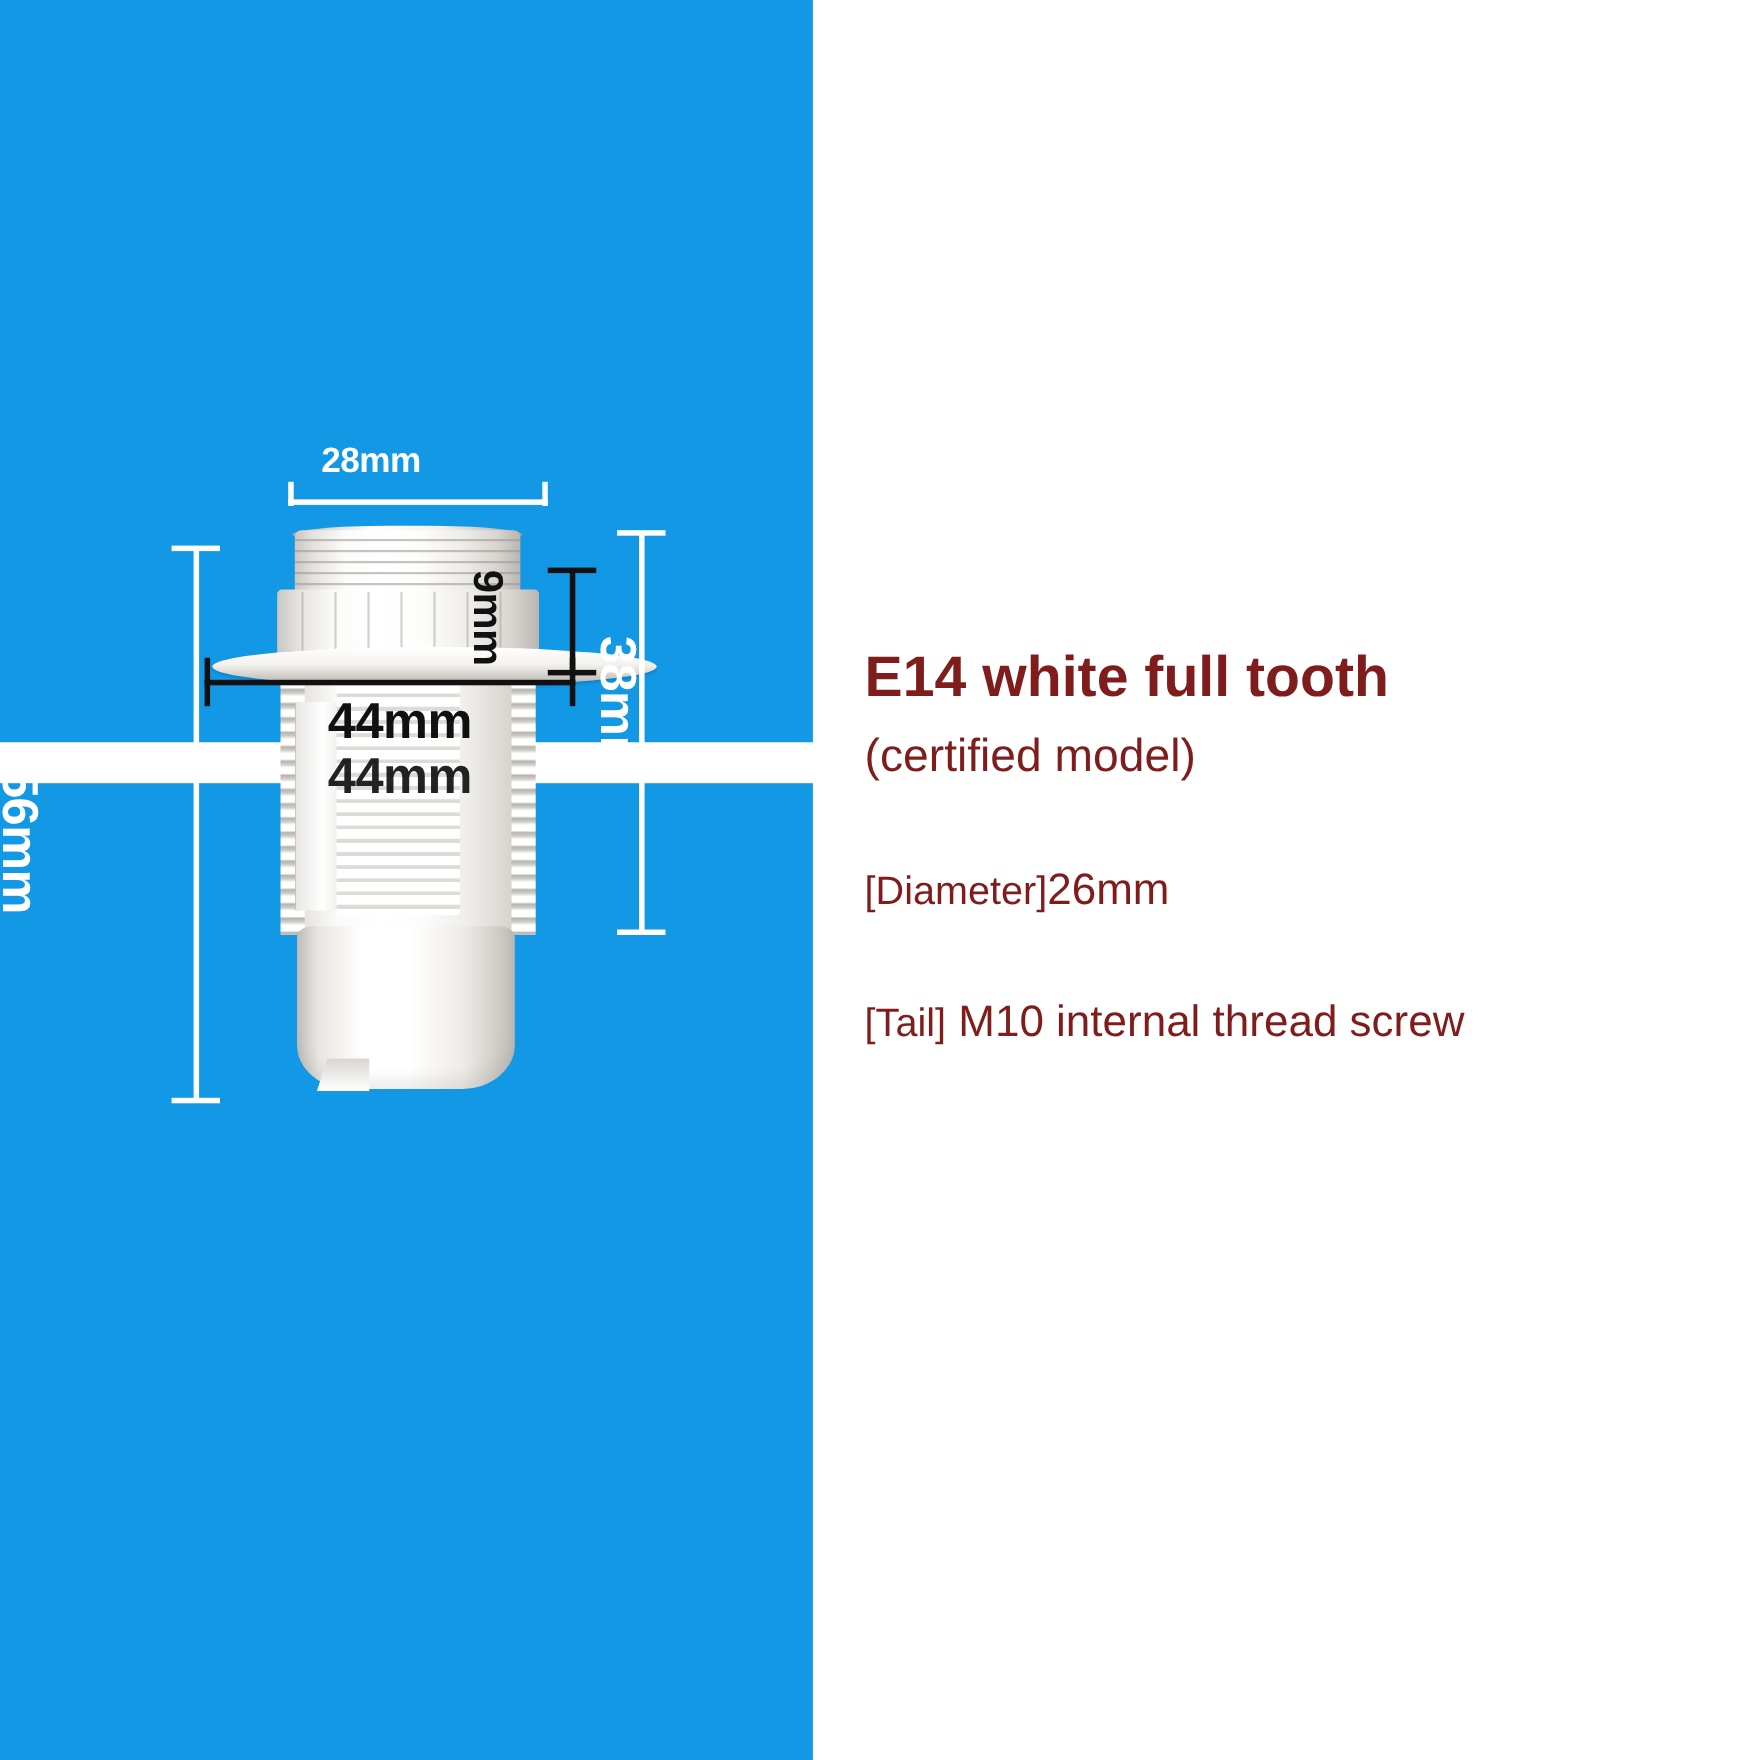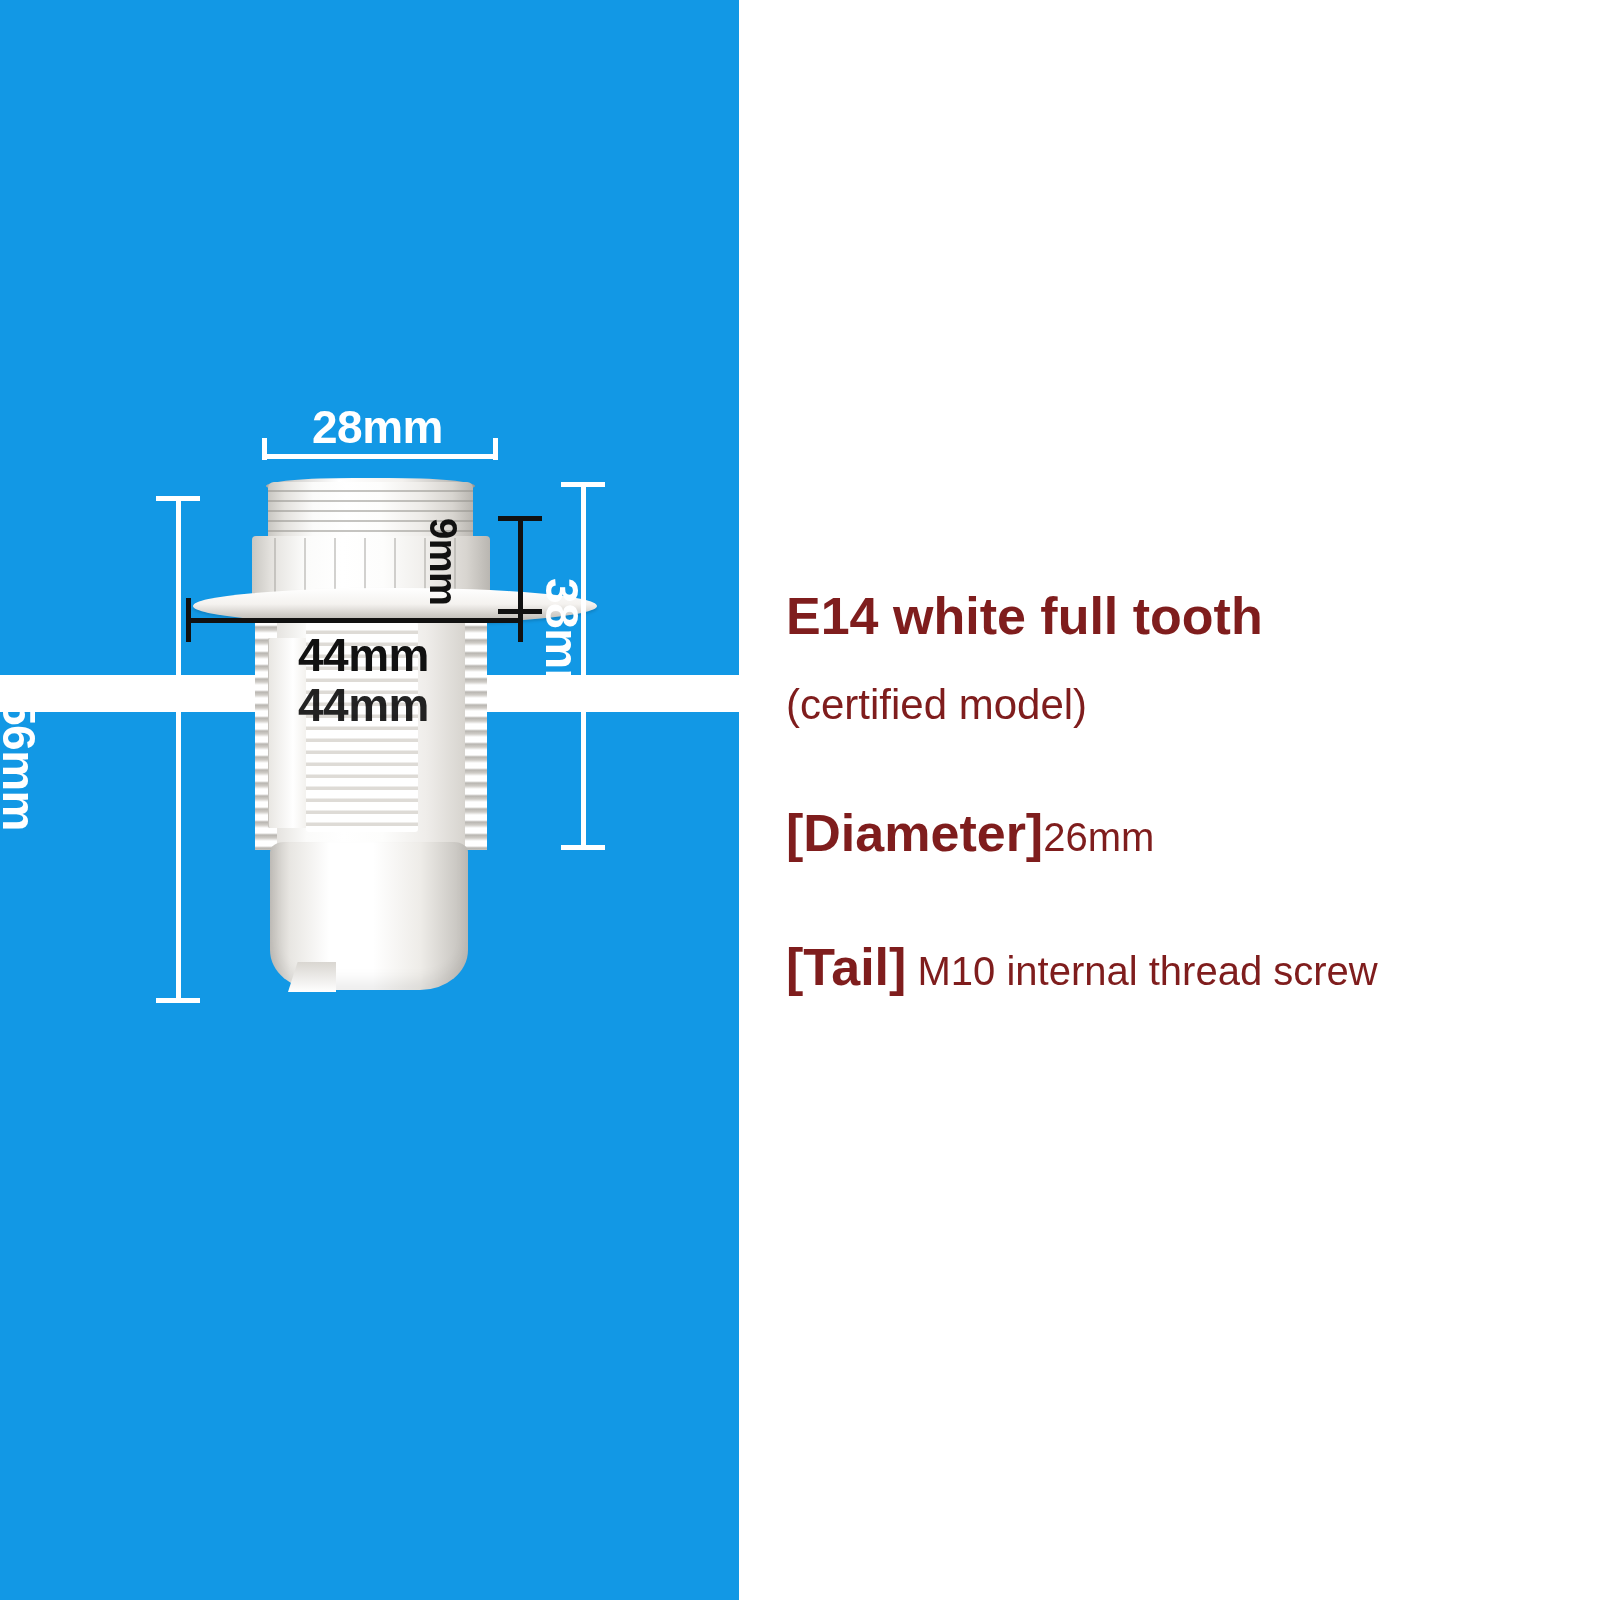--- a/index.html
+++ b/index.html
@@ -169,22 +169,22 @@
   .dim-black { color: #111111; }
 
   .rule-w { position: absolute; background: #ffffff; }
   .rule-b { position: absolute; background: #111111; }
 
   
   #rule-28-line { left: 262px; top: 454px; width: 236px; height: 5px; }
   #rule-28-capL { left: 262px; top: 438px; width: 5px;  height: 22px; }
   #rule-28-capR { left: 493px; top: 438px; width: 5px;  height: 22px; }
   #label-28 {
-    left: 312px; top: 400px;
-    font-size: 46px;
+    left: 292px; top: 400px;
+    font-size: 32px;
   }
 
   
   #rule-56-line { left: 176px; top: 498px; width: 5px; height: 504px; }
   #rule-56-capT { left: 156px; top: 496px; width: 44px; height: 5px; }
   #rule-56-capB { left: 156px; top: 998px; width: 44px; height: 5px; }
   #label-56 {
     left: 46px; top: 700px;
     font-size: 46px;
     transform: rotate(90deg);
@@ -240,31 +240,31 @@
   .spec-title {
     font-size: 52px;
     font-weight: 700;
     line-height: 1.42;
     letter-spacing: 0px;
   }
   .spec-sub {
     font-size: 42px;
     font-weight: 400;
     line-height: 1.4;
-    margin-top: 22px;
+    margin-top: 4px;
   }
   .spec-row {
     font-size: 42px;
     line-height: 1.4;
     margin-top: 62px;
     white-space: nowrap;
   }
   .spec-key {
-    font-weight: 700;
-    font-size: 52px;
+    font-weight: 400;
+    font-size: 36px;
   }
   .spec-val {
     font-weight: 400;
     font-size: 40px;
   }
 </style>
 </head>
 <body>
 
 <div id="root">

